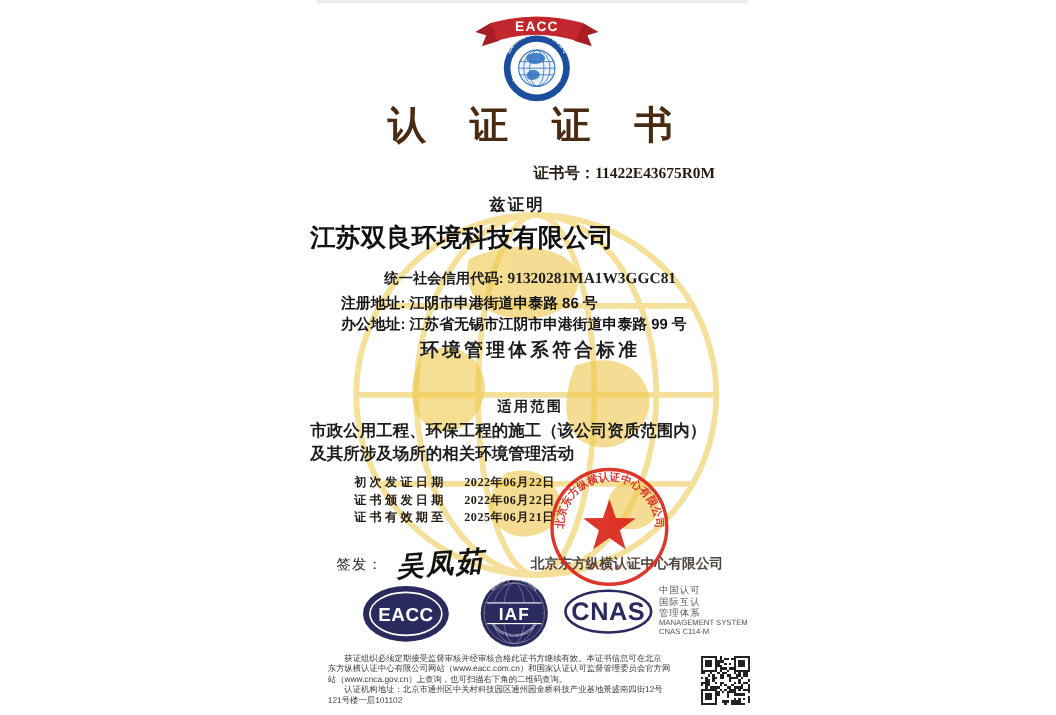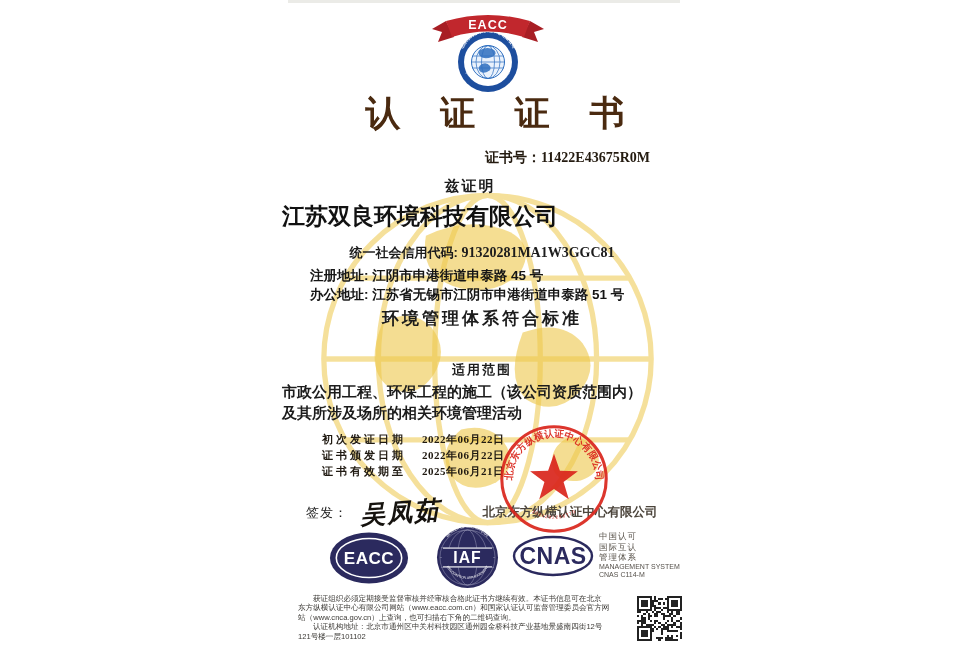--- a/index.html
+++ b/index.html
@@ -3,21 +3,21 @@
 <meta charset="utf-8">
 <style>
   html,body{margin:0;padding:0;}
   .page{position:relative;width:960px;height:650px;background:#ffffff;overflow:hidden;
         font-family:"Liberation Sans",sans-serif;color:#1c1c1c;}
   .abs{position:absolute;}
   .top-strip{left:288px;top:0;width:392px;height:3px;background:#ebebe7;}
   .watermark{left:295px;top:183px;width:385px;height:352px;z-index:1;}
   .content{z-index:3;}
   .toplogo{left:430px;top:12px;width:116px;height:84px;z-index:3;}
-  .title{left:295px;top:90px;width:400px;text-align:center;font-size:35px;font-weight:bold;
+  .title{left:282px;top:90px;width:400px;text-align:center;font-size:35px;font-weight:bold;
          color:var(--title-brown);letter-spacing:15px;padding-left:15px;box-sizing:border-box;z-index:3;}
   .certno{left:282px;top:149px;width:368px;text-align:right;font-family:"Liberation Serif",serif;
           font-weight:bold;font-size:14px;color:#241b10;z-index:3;}
   .certify{left:270px;top:177px;width:400px;text-align:center;font-size:15px;font-weight:bold;letter-spacing:2px;z-index:3;}
   .company{left:282px;top:201px;width:400px;text-align:left;font-size:23px;font-weight:bold;color:#111;z-index:3;}
   .creditcode{left:282px;top:244px;width:400px;text-align:center;font-size:13px;font-weight:bold;z-index:3;}
   .creditcode .val{font-family:"Liberation Serif",serif;font-weight:bold;font-size:14px;}
   .addr{left:310px;top:267px;width:372px;font-size:13.5px;font-weight:bold;line-height:18.5px;color:#151515;z-index:3;}
   .sysline{left:282px;top:307px;width:400px;text-align:center;font-size:17px;font-weight:bold;letter-spacing:3px;z-index:3;}
   .standard{left:282px;top:330px;width:400px;text-align:center;font-family:"Liberation Serif",serif;
@@ -112,22 +112,22 @@
   <div class="abs certify content">兹证明</div>
 
   <div class="abs company content">江苏双良环境科技有限公司</div>
 
   <div class="abs creditcode content">
     <span>统一社会信用代码:</span>
     <span class="val">91320281MA1W3GGC81</span>
   </div>
 
   <div class="abs addr content">
-    <div><span>注册地址:</span> <span>江阴市申港街道申泰路 45 号</span></div>
-    <div><span>办公地址:</span> <span>江苏省无锡市江阴市申港街道申泰路 51 号</span></div>
+    <div><span>注册地址:</span> <span>江阴市申港街道申泰路 86 号</span></div>
+    <div><span>办公地址:</span> <span>江苏省无锡市江阴市申港街道申泰路 99 号</span></div>
   </div>
 
   <div class="abs sysline content">环境管理体系符合标准</div>
   <div class="abs scopelabel content">适用范围</div>
 
   <div class="abs scope content">
     <div>市政公用工程、环保工程的施工（该公司资质范围内）</div>
     <div>及其所涉及场所的相关环境管理活动</div>
   </div>
 

